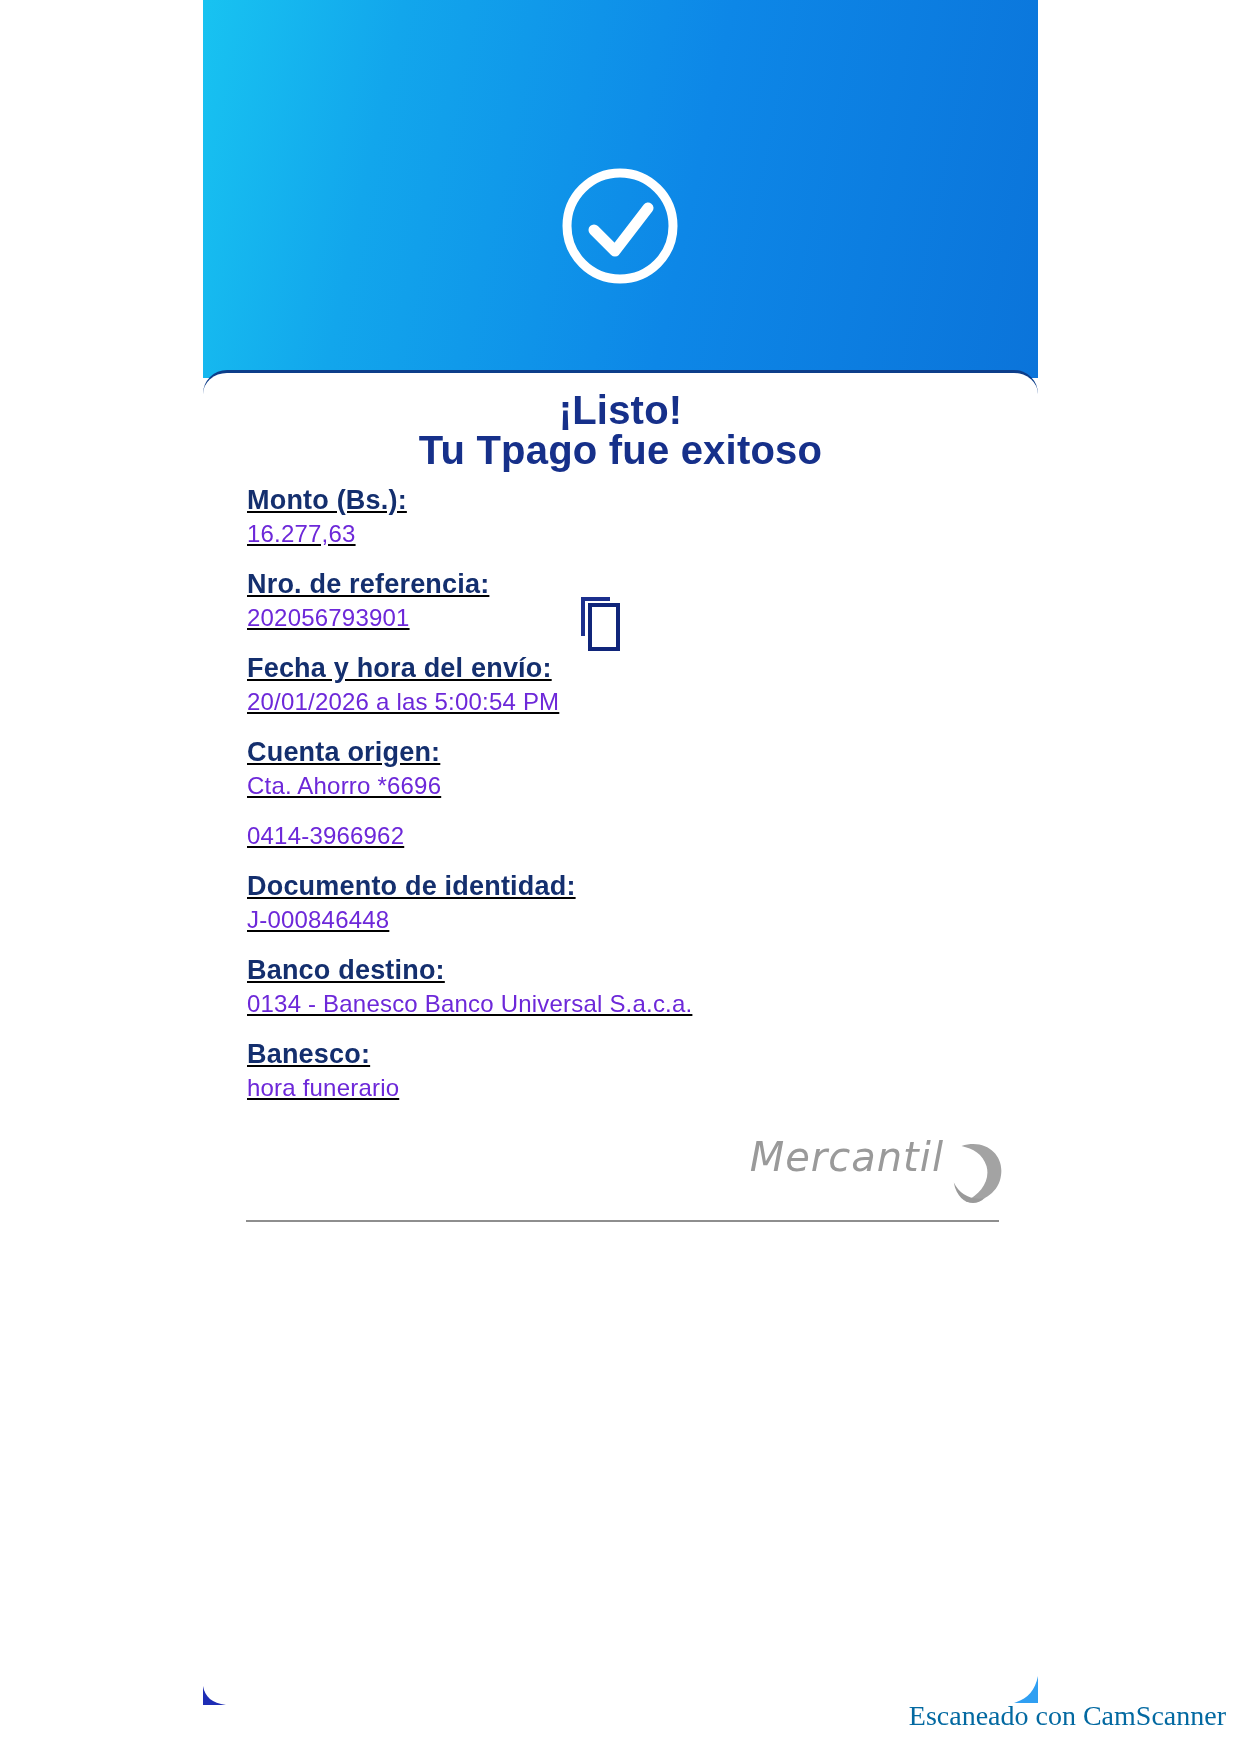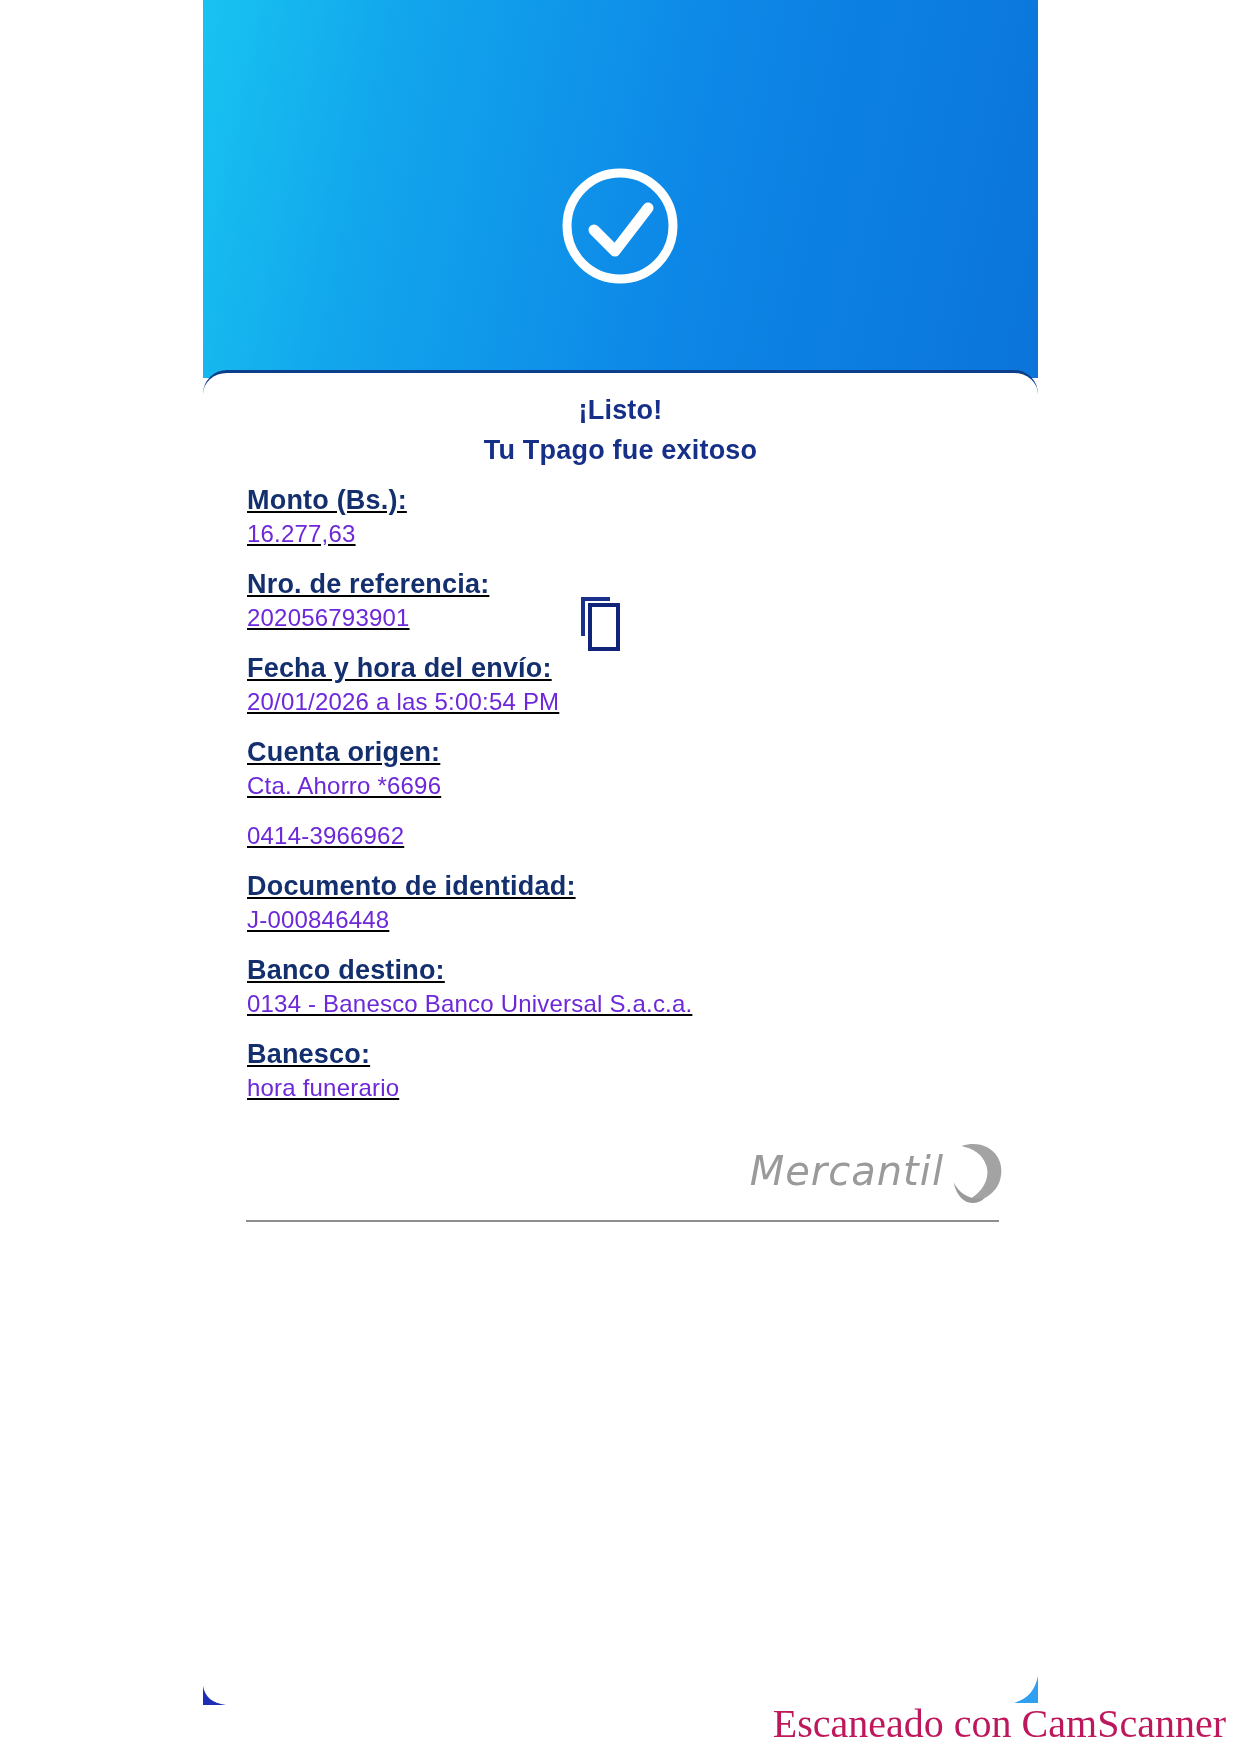--- a/index.html
+++ b/index.html
@@ -5,35 +5,35 @@
   html,body{margin:0;padding:0;background:#ffffff;}
   .page{position:relative;width:1240px;height:1755px;background:#ffffff;overflow:hidden;
         font-family:"Liberation Sans",sans-serif;}
   .screenshot{position:absolute;left:203px;top:0;width:835px;height:1705px;}
   .app-header{position:absolute;left:0;top:0;width:835px;height:378px;
         background:linear-gradient(102deg,#18c3f1 0%,#12a6ec 22%,#0d87e7 58%,#0b74da 100%);}
   .check-badge{position:absolute;left:355px;top:164px;width:124px;height:124px;}
   .result-card{position:absolute;left:0;top:370px;width:835px;height:1335px;background:#ffffff;
         border-radius:24px 24px 0 0;border-top:3px solid #0d3e8a;box-sizing:border-box;}
   .title{position:absolute;left:0;top:390px;width:835px;text-align:center;
-        font-size:27px;font-weight:bold;color:#16308a;line-height:40px;letter-spacing:.2px;}
+        font-size:40px;font-weight:bold;color:#16308a;line-height:40px;letter-spacing:.2px;}
   .fields{position:absolute;left:44px;top:483px;width:710px;text-decoration:underline;}
   .field-row{margin-bottom:16px;}
   .field-label{font-size:27px;font-weight:bold;color:#142f6e;line-height:34px;letter-spacing:.2px;}
   .field-value{font-size:24px;color:#6d28d9;line-height:34px;letter-spacing:.2px;}
   .copy-btn{position:absolute;left:374px;top:594px;width:46px;height:60px;cursor:pointer;}
-  .brand{position:absolute;right:36px;top:1134px;display:flex;align-items:center;gap:4px;}
+  .brand{position:absolute;right:36px;top:1134px;display:flex;align-items:flex-start;gap:4px;}
   .brand-name{font-style:italic;font-size:40px;color:#9a9a9a;letter-spacing:1px;
         font-family:"DejaVu Sans",sans-serif;}
   .brand-swoosh{margin-top:6px;}
   .divider{position:absolute;left:43px;top:1220px;width:753px;height:2px;background:#8e8e8e;}
   .corner-mark-left{position:absolute;left:0;top:1686px;width:23px;height:19px;}
   .corner-mark-right{position:absolute;left:811px;top:1676px;width:24px;height:27px;}
   .scanner-credit{position:absolute;right:14px;top:1700px;
-        font-family:"Liberation Serif",serif;font-size:40px;color:#be185d;}
+        font-family:"Liberation Serif",serif;font-size:28px;color:#0369a1;}
 </style>
 </head>
 <body>
 
 <div class="page">
 
   <div class="screenshot">
 
     <div class="app-header">
       <div class="check-badge">

